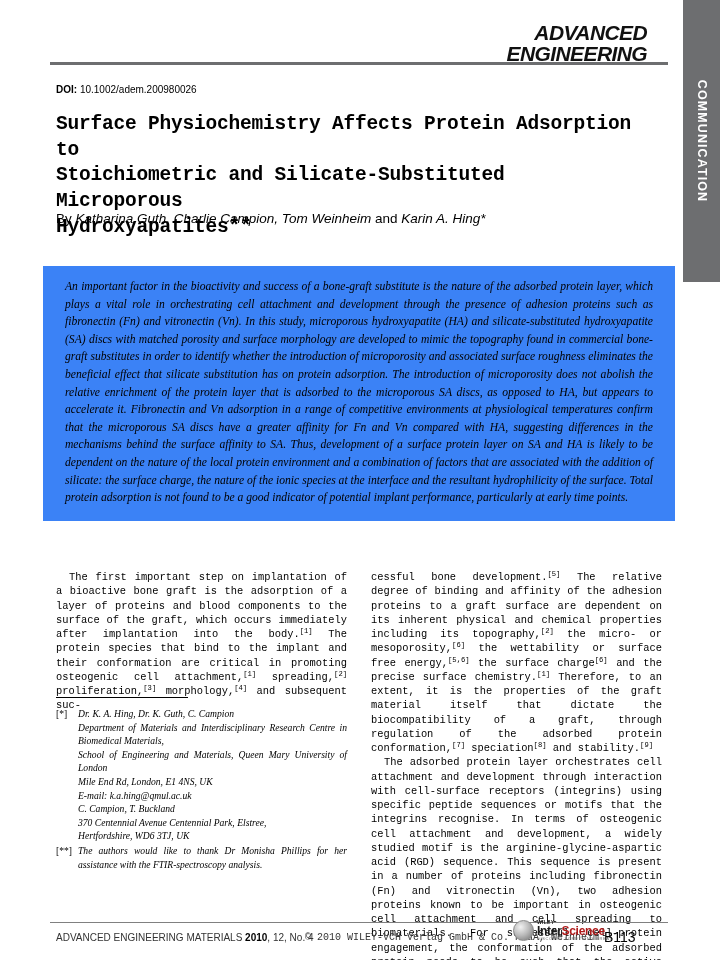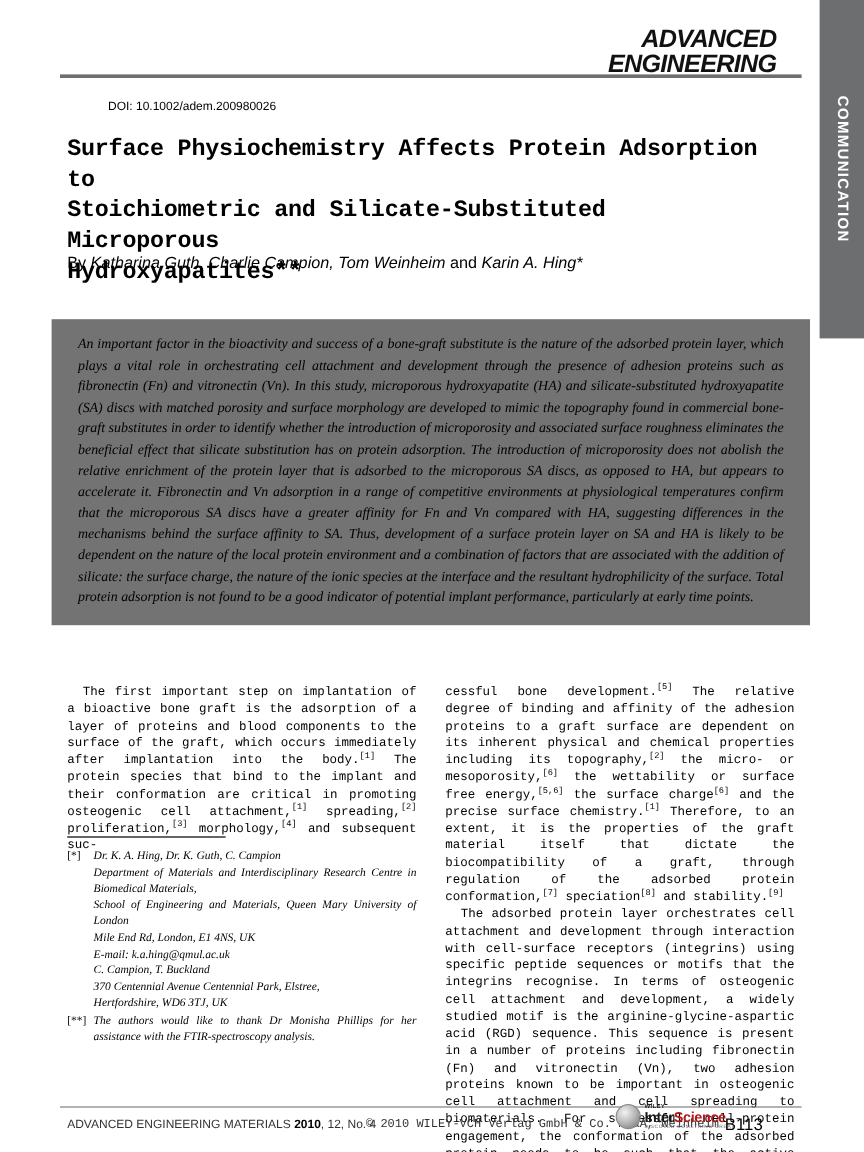--- a/index.html
+++ b/index.html
@@ -71,21 +71,21 @@
     background: #6d6e70;
   }
 
   .doi {
     position: absolute;
     left: 56px;
     top: 84px;
     font-family: "Liberation Sans", sans-serif;
     font-size: 10px;
   }
-  .doi b { font-weight: normal; margin-left: 34px; }
+  .doi b { font-weight: bold; }
 
   .title {
     position: absolute;
     left: 56px;
     top: 112px;
     width: 580px;
     font-family: Liberation Mono, monospace;
     font-weight: bold;
     font-size: 19.5px;
     line-height: 1.32;
@@ -103,21 +103,21 @@
   .byline i { font-style: italic; }
 
   
   .abstract {
     position: absolute;
     left: 43px;
     top: 266px;
     width: 632px;
     box-sizing: border-box;
     padding: 12px 22px 14px 22px;
-    background: #737373;
+    background: #3b82f6;
     font-family: "Liberation Serif", serif;
     font-style: italic;
     font-size: 11.6px;
     line-height: 1.52;
     text-align: justify;
   }
 
   
   .col {
     position: absolute;

